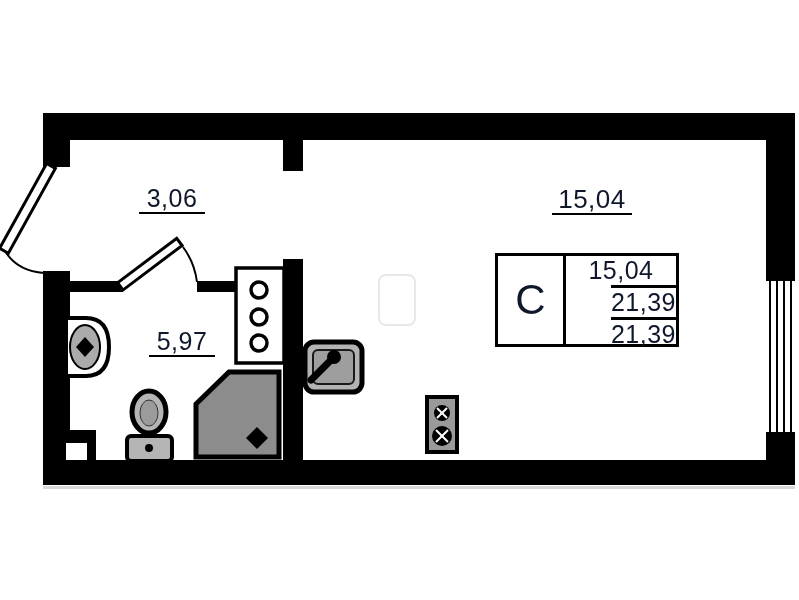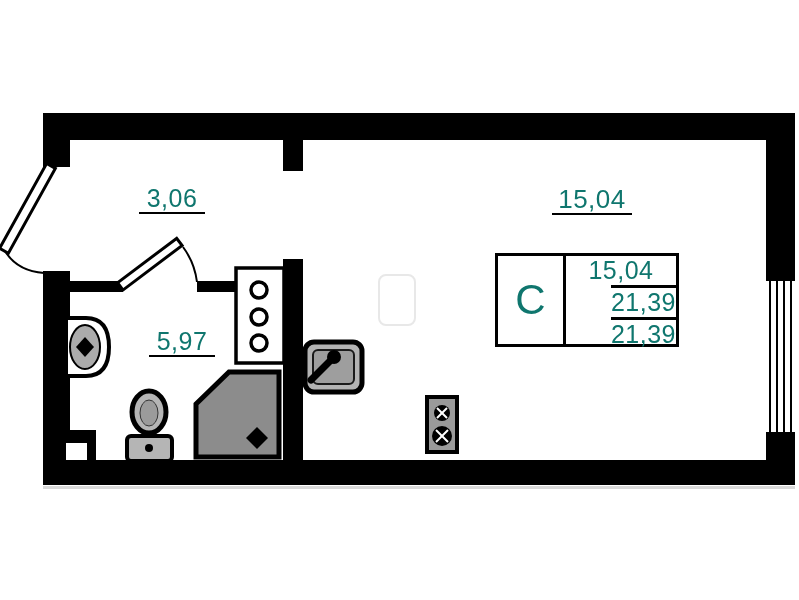--- a/index.html
+++ b/index.html
@@ -1,18 +1,18 @@
 <!DOCTYPE html>
 <html><head>
 <meta charset="utf-8">
 <style>
   html,body{margin:0;padding:0;background:#fff;}
   #canvas{
     position:relative;width:799px;height:600px;background:#fff;overflow:hidden;
-    font-family:"Liberation Sans", sans-serif;color:#0f766e;
+    font-family:"Liberation Sans", sans-serif;color:#0f172a;
   }
   .wall{position:absolute;background:#000;}
   .white-notch{position:absolute;background:#fff;}
   .shadow-line{position:absolute;background:#d9d9d9;}
   #svg-overlay{position:absolute;left:0;top:0;}
   .room-label{
     position:absolute;text-align:center;font-size:25px;letter-spacing:0.5px;
     border-bottom:2px solid #000;padding-bottom:1px;line-height:1.0;
   }
   .label-living{font-size:26px;}

